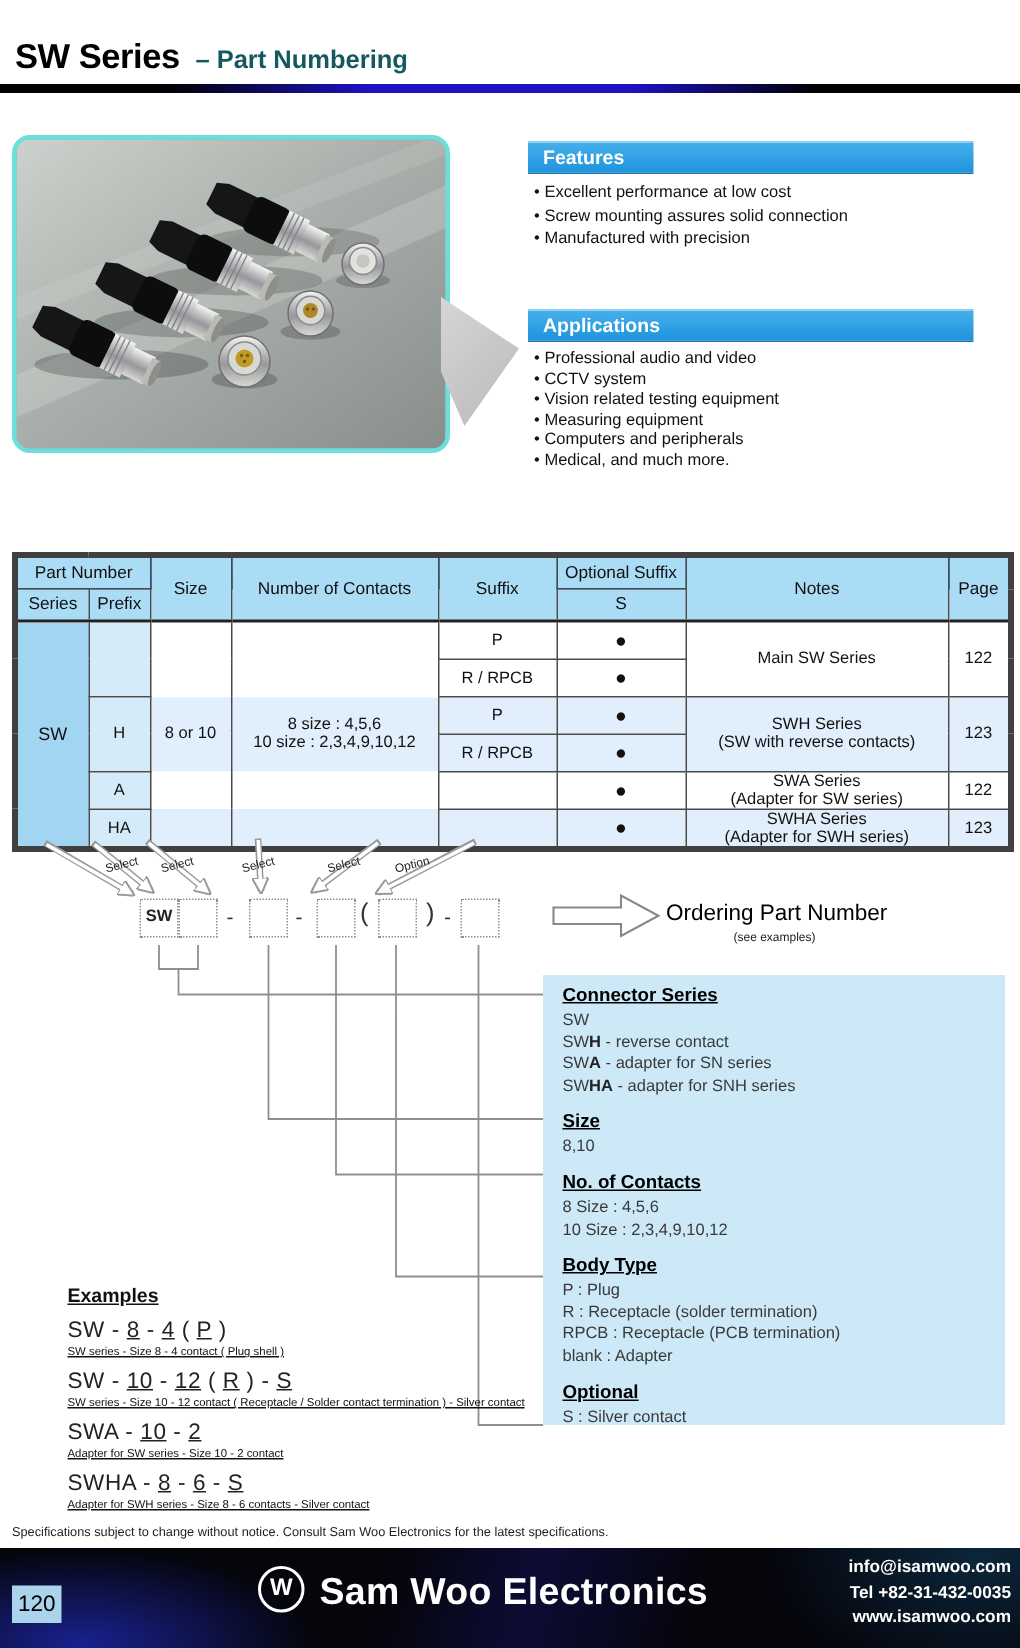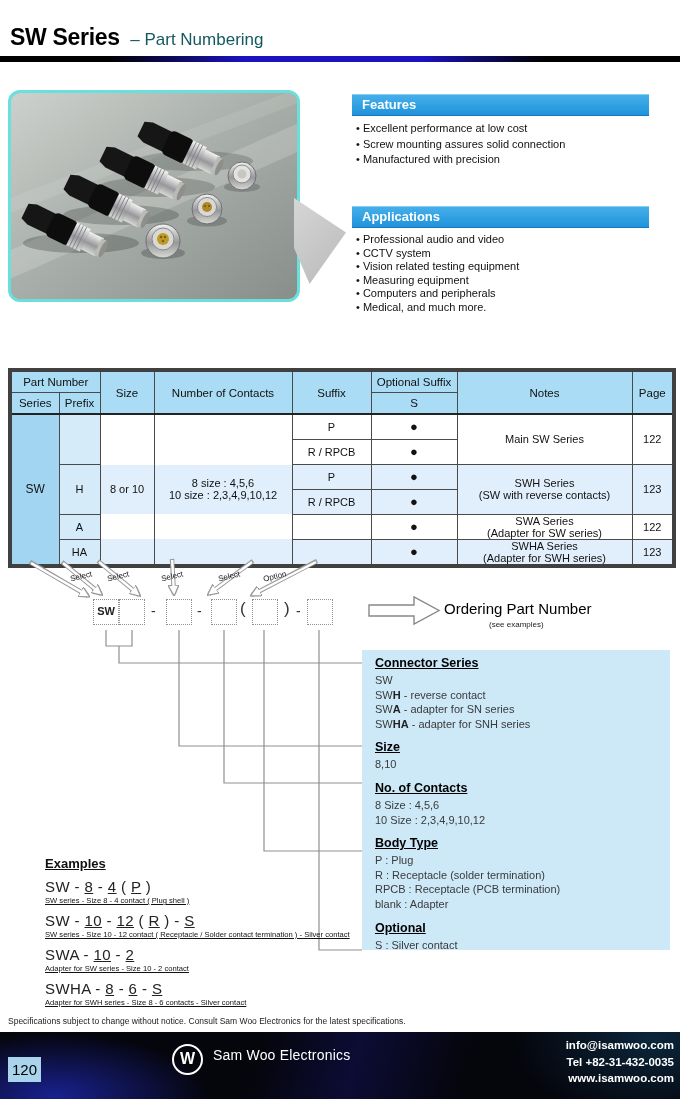--- a/index.html
+++ b/index.html
@@ -2,21 +2,21 @@
 <html><head>
 <meta charset="utf-8">
 <style>
   html,body{margin:0;padding:0;background:#fff;}
   .sheet{position:relative;width:680px;height:1099px;background:#fff;overflow:hidden;
          font-family:"Liberation Sans",sans-serif;color:#111;}
 
   
   .page-title{position:absolute;left:10px;top:24px;white-space:nowrap;}
   .title-main{font-size:23px;font-weight:bold;color:#000;letter-spacing:-0.3px;}
-  .title-sub{font-size:17px;font-weight:normal;color:#14595f;margin-left:6px;}
+  .title-sub{font-size:17px;font-weight:bold;color:#14595f;margin-left:6px;}
   .top-rule{position:absolute;left:0;top:56px;width:680px;height:6px;
             background:linear-gradient(90deg,#000 0%,#000 16%,#1c12c0 36%,#1c12c0 62%,#000 80%,#000 100%);}
 
   
   .photo{position:absolute;left:8px;top:90px;width:292px;height:212px;border:3px solid #69e0dc;
          border-radius:12px;overflow:hidden;background:#aab0ab;box-sizing:border-box;}
   .photo-wedge{position:absolute;left:294px;top:198px;width:52px;height:86px;
                background:linear-gradient(135deg,#d6d6d6,#b9b9b9);
                clip-path:polygon(0 0,100% 40%,30% 100%,0 58%);}
 
@@ -88,21 +88,21 @@
   .footer-bar{position:absolute;left:0;top:1032px;width:680px;height:67px;background:#05050c;overflow:hidden;}
   .footer-neb{position:absolute;inset:0;
       background:radial-gradient(ellipse 220px 90px at 8% 95%,rgba(28,38,165,0.85),rgba(0,0,0,0) 70%),
                  radial-gradient(ellipse 200px 120px at 96% 10%,rgba(15,60,90,0.6),rgba(0,0,0,0) 70%),
                  linear-gradient(105deg,rgba(0,0,0,0) 38%,rgba(25,25,130,0.35) 52%,rgba(0,0,0,0) 68%);}
   .pagebox{position:absolute;left:8px;top:1057px;width:33px;height:25px;background:#a9d4ec;
            color:#000;font-size:15px;text-align:center;line-height:25px;}
   .logo-circle{position:absolute;left:172px;top:1044px;width:31px;height:31px;box-sizing:border-box;
                border:2.5px solid #fff;border-radius:50%;color:#fff;text-align:center;
                font-size:16px;font-weight:bold;line-height:26px;}
-  .brand{position:absolute;left:213px;top:1047px;font-size:14px;font-weight:normal;color:#fff;letter-spacing:0.2px;}
+  .brand{position:absolute;left:213px;top:1047px;font-size:25px;font-weight:bold;color:#fff;letter-spacing:0.2px;}
   .contact{position:absolute;right:6px;top:1037px;text-align:right;color:#fff;font-size:11.5px;
            font-weight:bold;line-height:16.5px;}
 </style>
 </head>
 <body>
 
 <div class="sheet">
 
   <div class="page-title">
     <span class="title-main">SW Series</span>

